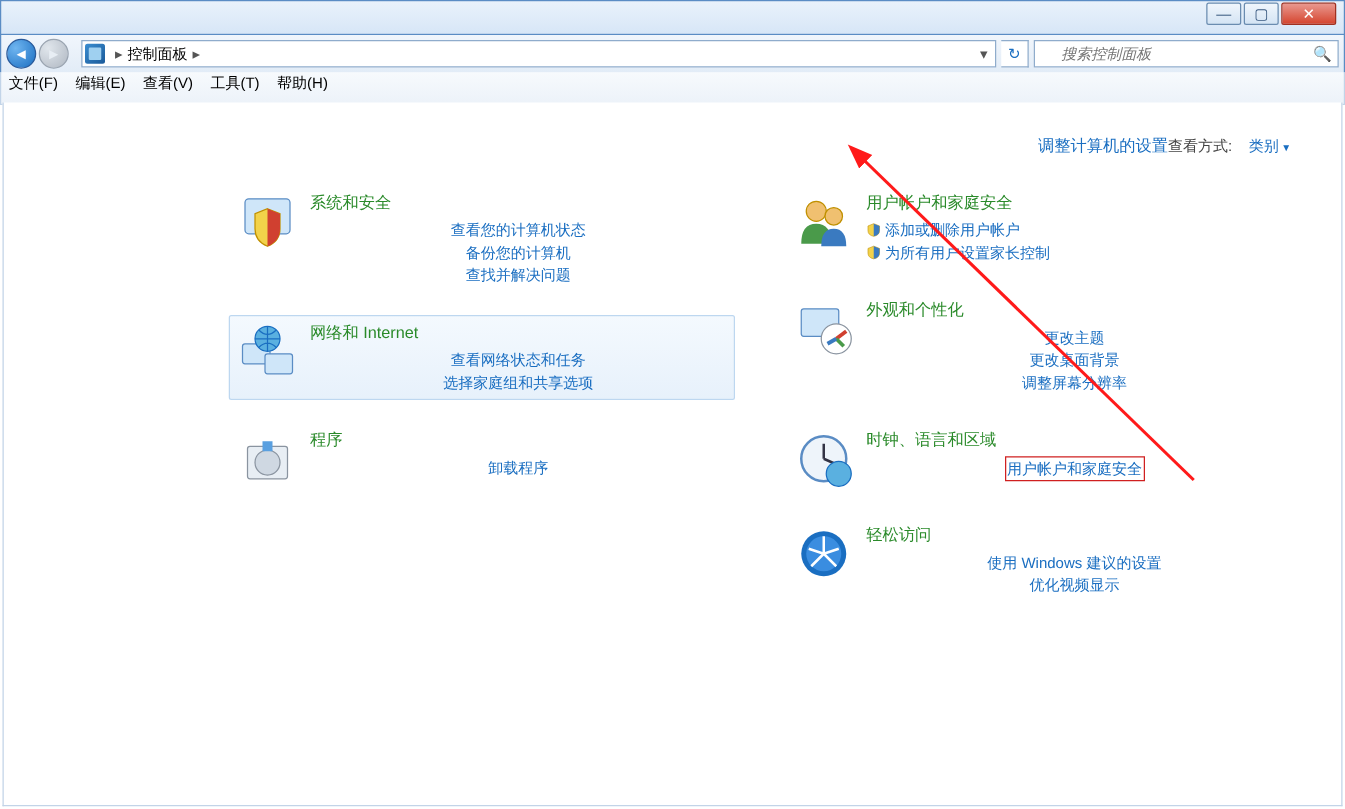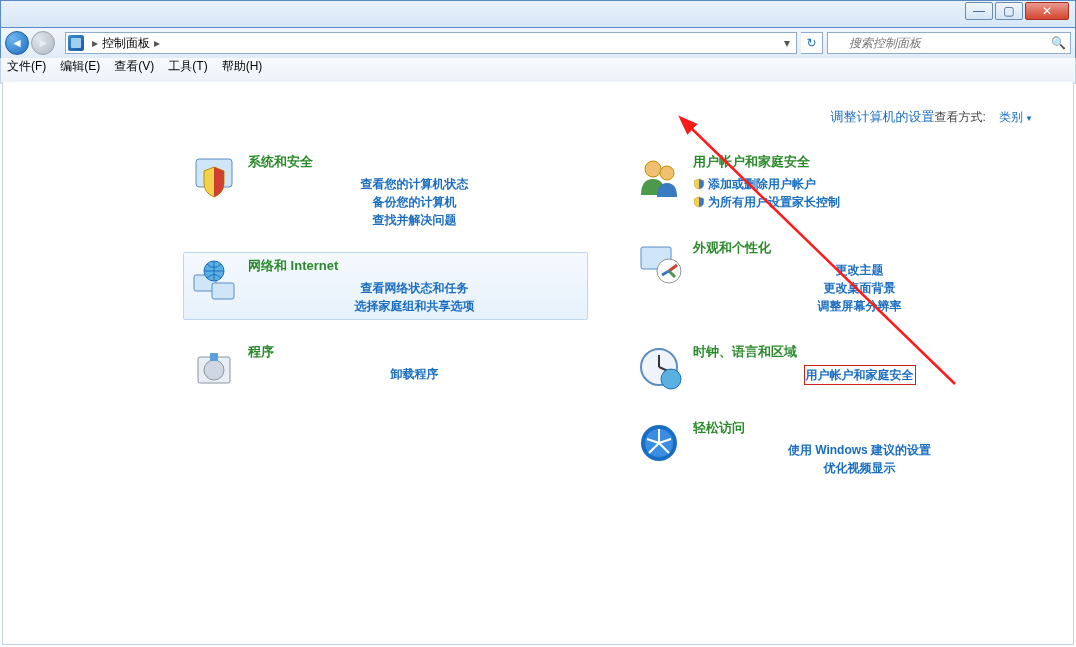--- a/index.html
+++ b/index.html
@@ -34,21 +34,21 @@
 
 
 .content{position:absolute;top:82px;left:2px;right:2px;bottom:2px;background:#fff;border:1px solid #c2d4e8;border-top:none;padding:26px 40px 20px 180px;}
 .header-row{display:flex;justify-content:flex-end;align-items:center;margin-bottom:22px;}
 .page-title{font-size:13px;color:#1a6ec1;}
 .viewby{font-size:12px;color:#444;}
 .viewby a{color:#1a6ec1;text-decoration:none;}
 .viewby .tri{font-size:8px;color:#1a6ec1;margin-left:2px;}
 
 .cols{display:flex;gap:40px;}
-.col{flex:1;font-weight:bold;}
+.col{flex:1;}
 .cat{display:flex;margin-bottom:18px;padding:4px 6px;border:1px solid transparent;border-radius:2px;}
 .cat.hover{background:linear-gradient(#f4f9fe,#e7f1fb);border-color:#bdd7f0;}
 .cat-icon{width:48px;height:48px;margin-right:10px;flex-shrink:0;}
 .cat-body{flex:1;}
 .cat-title{color:#2a8a2a;font-size:13px;margin-bottom:4px;cursor:pointer;}
 .cat-links a{display:block;color:#1a6ec1;text-decoration:none;font-size:12px;line-height:18px;cursor:pointer;text-align:center;}
 .cat-links .shielded{display:flex;align-items:center;}
 .shield{width:12px;height:12px;margin-right:3px;display:inline-block;}
 .boxed{border:1px solid #d02020;padding:0 1px;display:inline-block;}
 

